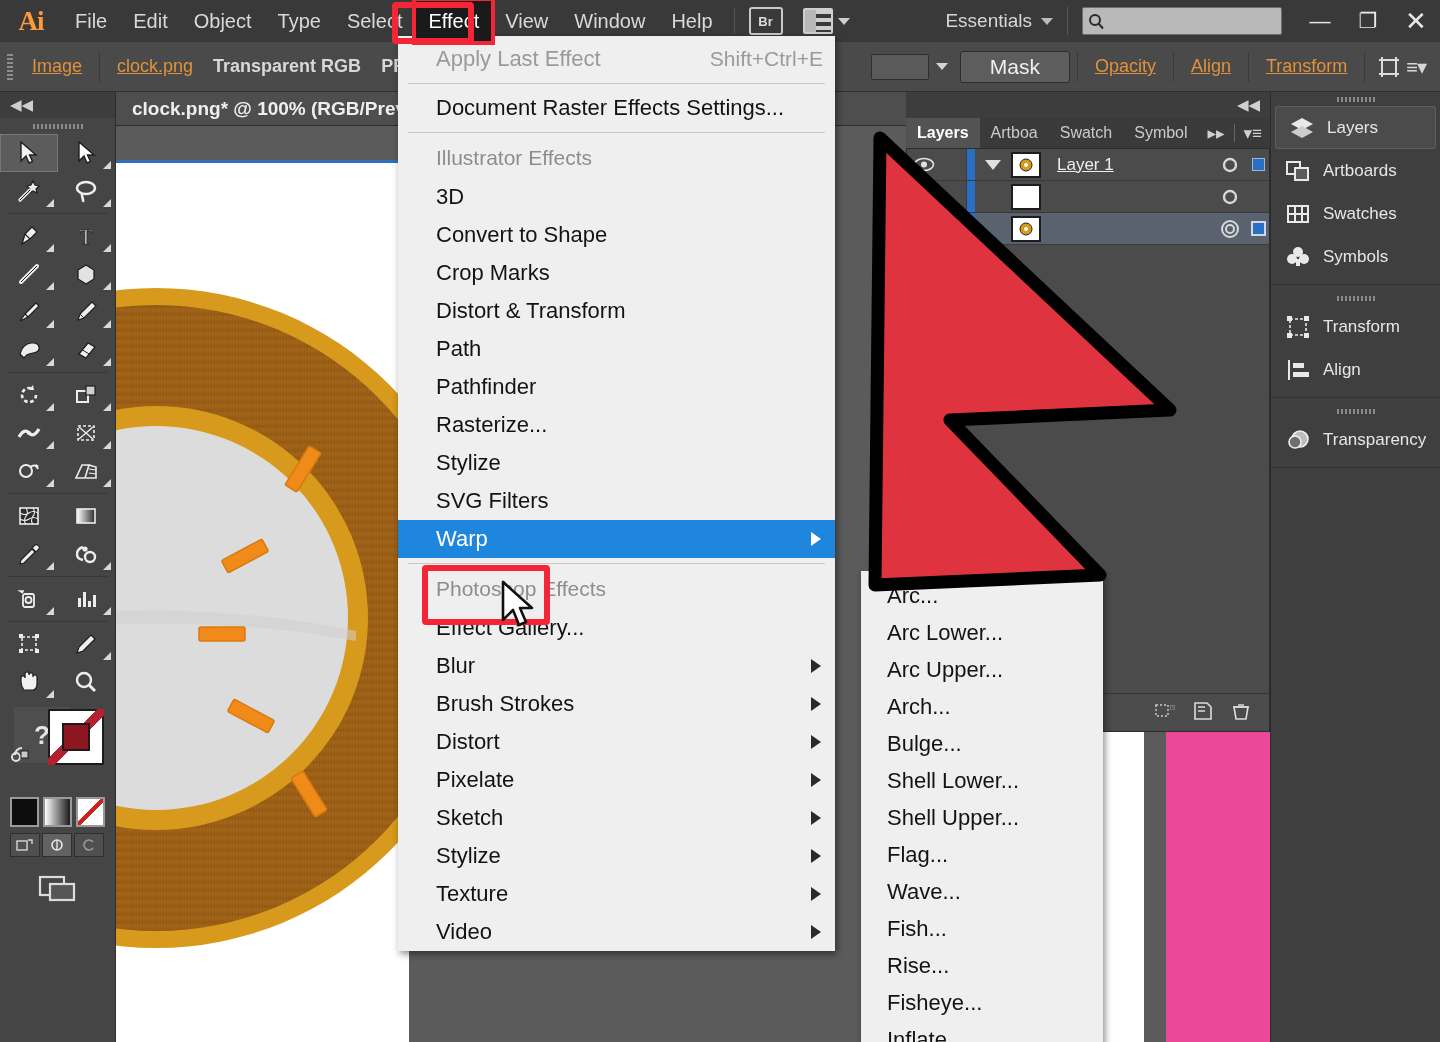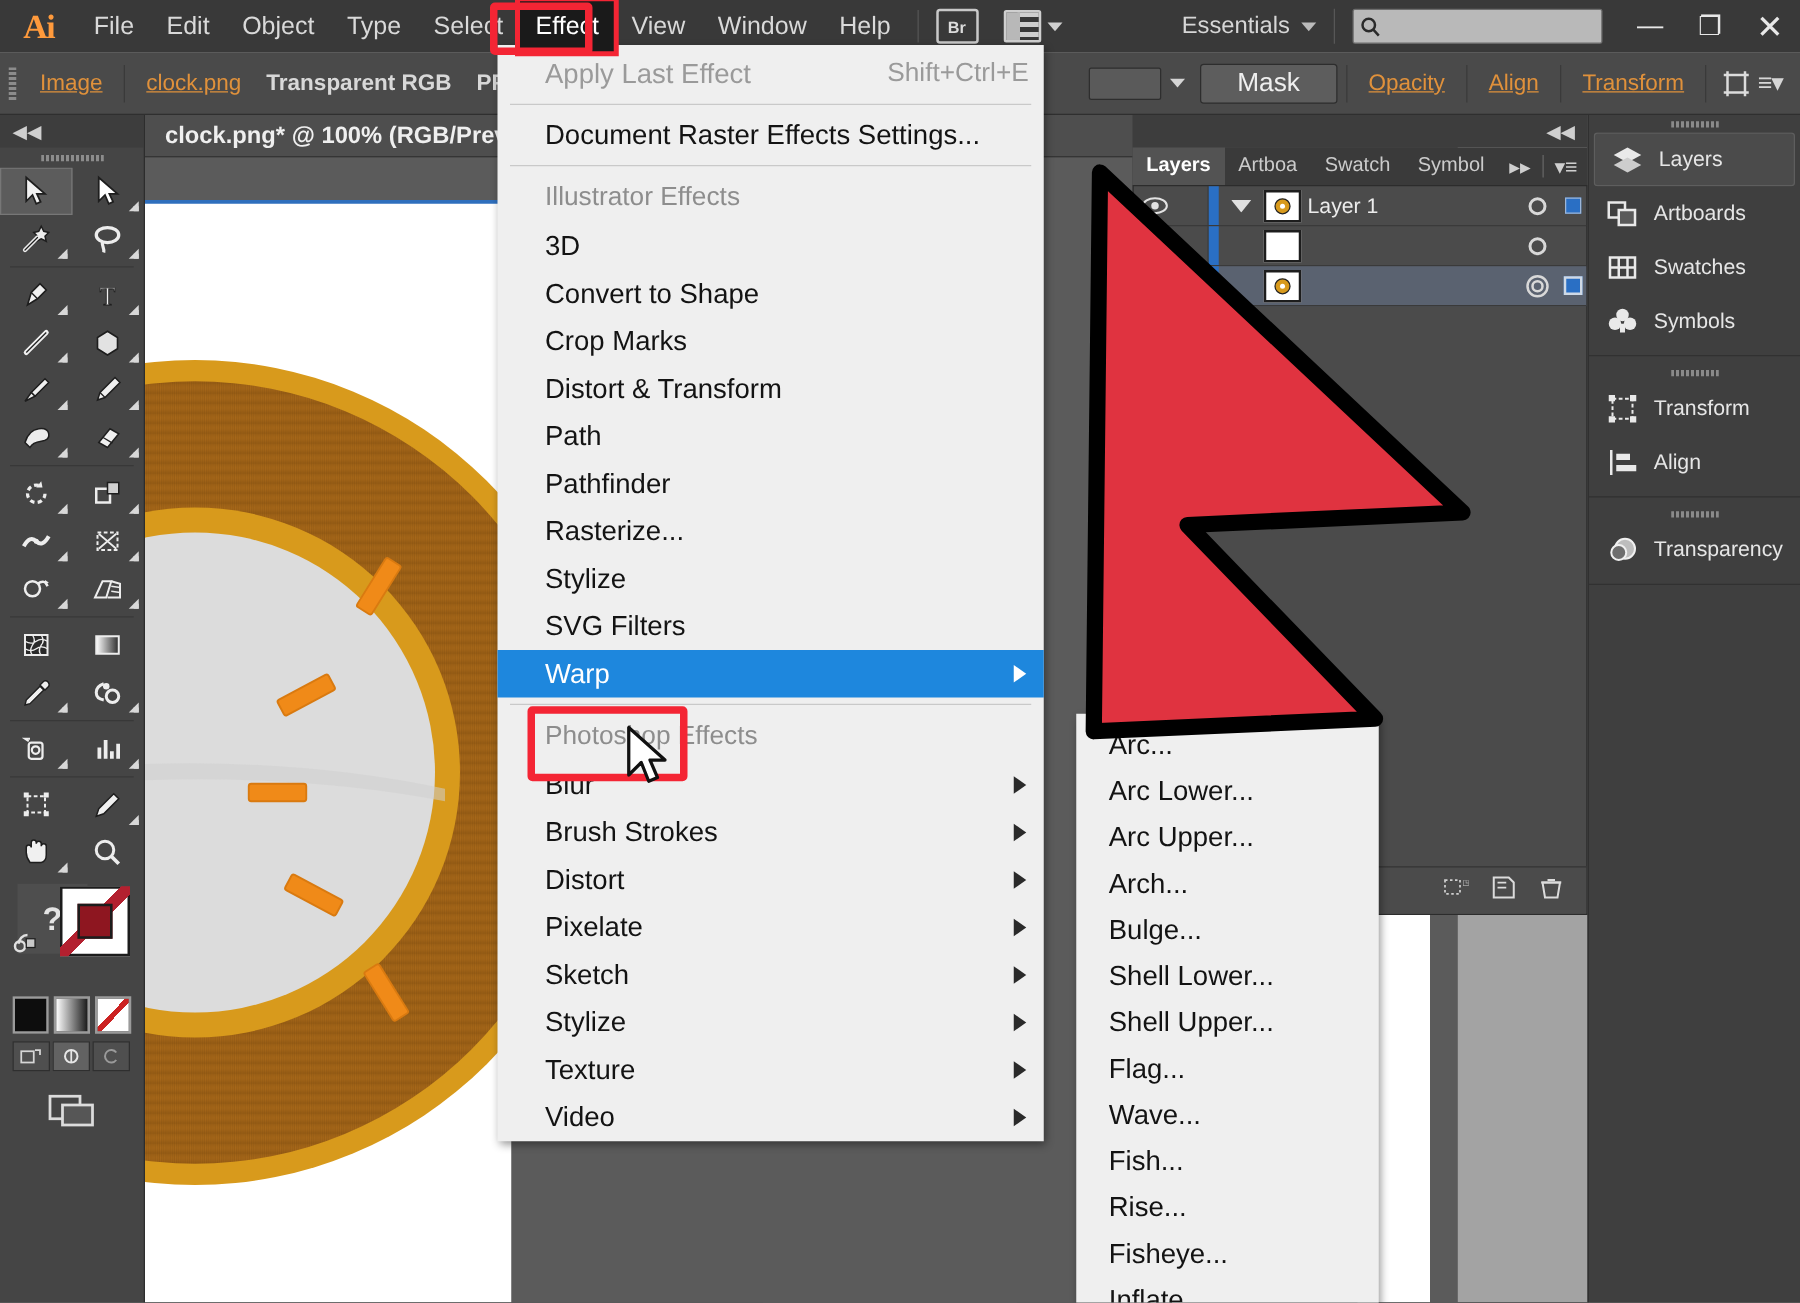--- a/index.html
+++ b/index.html
@@ -1,18 +1,18 @@
 <!DOCTYPE html>
 <html><head>
 <meta charset="utf-8">
 <style>
   * { box-sizing: border-box; margin:0; padding:0; }
   html,body { width:1440px; height:1042px; overflow:hidden; background:#3c3c3c;
     font-family:"Liberation Sans", sans-serif; }
-  #app { position:relative; width:1440px; height:1042px; background:#a3a3a3; }
+  #app { position:relative; width:1440px; height:1042px; background:#ec4899; }
 
   
   .menubar { position:absolute; left:0; top:0; width:1440px; height:42px;
     background:#393939; display:flex; align-items:center; }
   .ai-logo { width:62px; height:42px; display:flex; align-items:center; justify-content:center;
     color:#ff9a3c; font-size:27px; font-weight:bold; letter-spacing:-1px; font-family:"Liberation Serif",serif; }
   .menu-item { padding:0 13px; height:42px; line-height:42px; color:#d9d9d9; font-size:20px; cursor:default; }
   .menu-item.active { background:#1a1a1a; color:#fff; outline:4px solid #f42534; outline-offset:-1px;
     position:relative; z-index:60; }
   .mb-sep { width:1px; height:26px; background:#555; margin:0 8px; }
@@ -98,21 +98,21 @@
   .ptabs-right { margin-left:auto; display:flex; align-items:center; padding-right:8px; gap:9px; color:#cfcfcf; }
   .layerbody { background:#4b4b4b; border:1px solid #2c2c2c; height:calc(100% - 56px); position:relative; }
   .layerrow { height:32px; display:flex; align-items:center; border-bottom:1px solid #3a3a3a; }
   .layerrow.sel { background:#5a6270; }
   .lr-eye { width:34px;display:flex;align-items:center;justify-content:center;}
   .lr-lock { width:26px; border-right:1px solid #3a3a3a; height:100%;}
   .lr-bar { width:8px; height:100%; background:#2a6fc4; }
   .lr-disc { width:36px; display:flex;align-items:center;justify-content:center;}
   .lr-thumb { width:30px;height:26px;background:#fff;border:2px solid #1d1d1d;
     display:flex;align-items:center;justify-content:center;}
-  .lr-name { flex:1; color:#ececec; font-size:17px; padding-left:5px; }
+  .lr-name { flex:1; color:#ececec; font-size:17px; padding-left:16px;text-decoration:underline; }
   .lr-target { width:34px; display:flex;align-items:center;justify-content:center;}
   .lr-sq { width:22px; display:flex;align-items:center;justify-content:center;}
   .layerfoot { position:absolute; left:0; right:0; bottom:0; height:38px; background:#4b4b4b;
     border-top:1px solid #353535; display:flex; align-items:center; justify-content:flex-end; gap:18px; padding-right:18px;}
 
   
   .icondock { position:absolute; right:0; top:92px; width:170px; bottom:0; background:#3f3f3f;
     border-left:1px solid #2c2c2c; }
   .dockgrip { height:14px; display:flex;align-items:center;justify-content:center;}
   .dockgrip i { width:38px;height:5px;background:repeating-linear-gradient(to right,#8a8a8a 0 2px,transparent 2px 4px);}
@@ -766,20 +766,23 @@
         <span>SVG Filters</span>
       </div>
     <div class="mrow highlight">
       <span>Warp</span>
       <span class="subarrow"></span>
     </div>
     <div class="msep"></div>
 
     <div class="mrow hdr">Photoshop Effects</div>
     <div class="mrow">
+        <span>Effect Gallery...</span>
+      </div>
+    <div class="mrow">
         <span>Blur</span>
         <span class="subarrow"></span>
       </div>
     <div class="mrow">
         <span>Brush Strokes</span>
         <span class="subarrow"></span>
       </div>
     <div class="mrow">
         <span>Distort</span>
         <span class="subarrow"></span>

